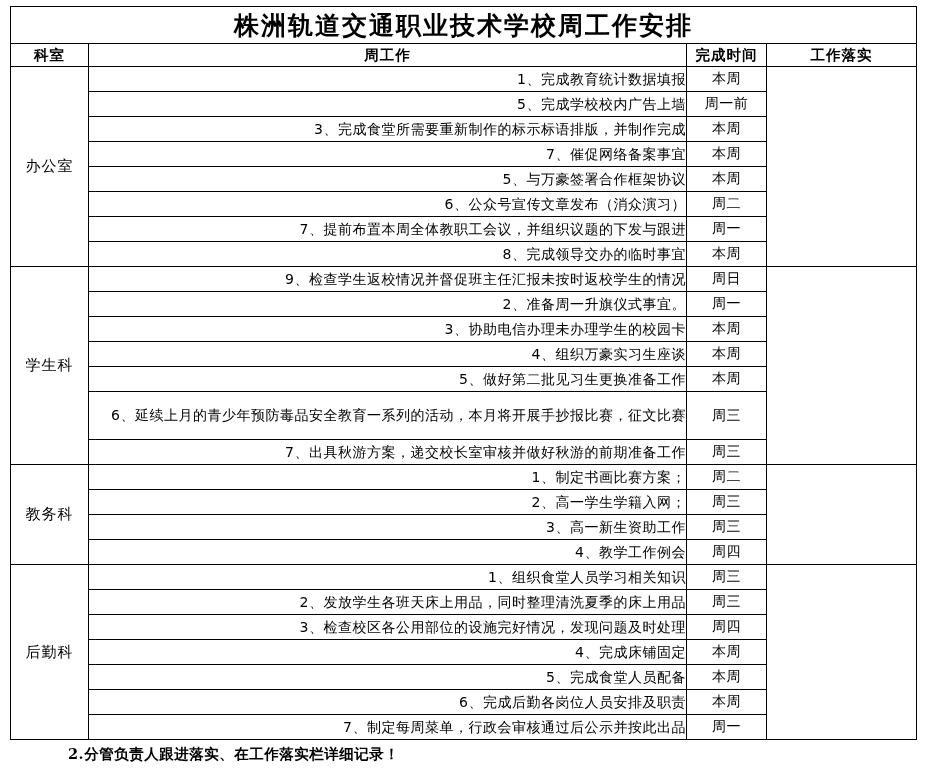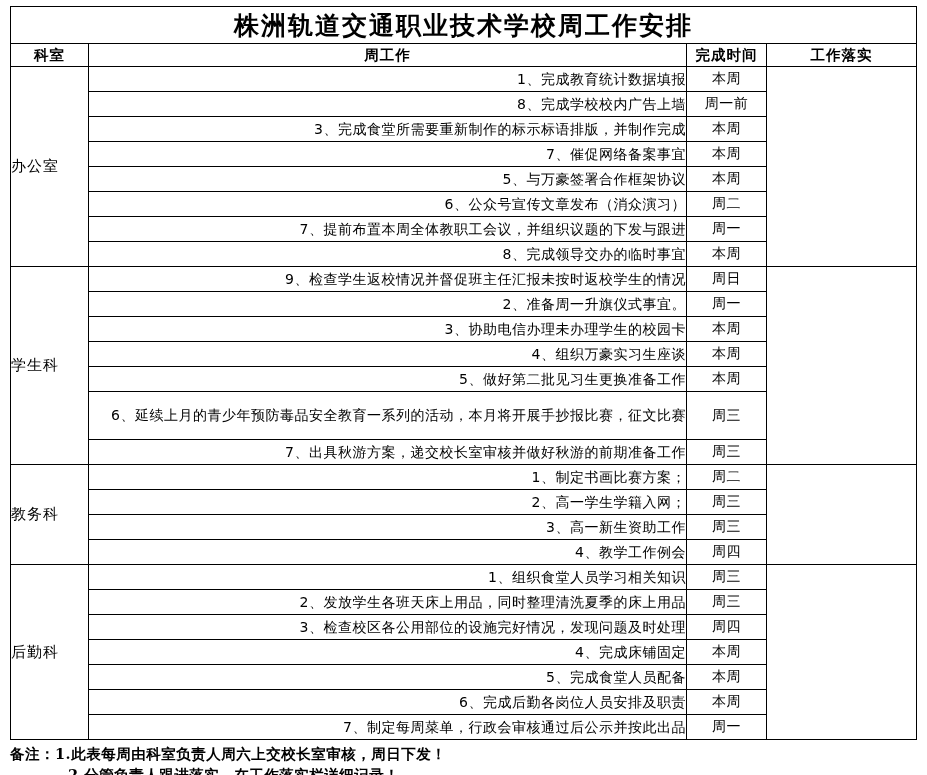--- a/index.html
+++ b/index.html
@@ -42,21 +42,21 @@
   }
   .hdr {
     text-align: center;
     font-size: 14.5px;
     font-weight: bold;
     height: 22px;
     letter-spacing: 1px;
     margin-left: 44px;
   }
   .dept {
-    text-align: left;
+    text-align: center;
     font-size: 15px;
     letter-spacing: 1px;
     width: 78px;
   }
   .task {
     text-align: right;
     font-size: 14px;
     padding: 3px 6px 3px 8px;
     line-height: 1.5;
     letter-spacing: 0.5px;
@@ -107,21 +107,21 @@
         <td class="hdr">工作落实</td>
       </tr>
 
     <tr class="row-h">
           <td class="dept" rowspan="8">办公室</td>
           <td class="task">1、完成教育统计数据填报</td>
           <td class="time">本周</td>
           <td class="impl" rowspan="8"></td>
         </tr>
         <tr class="row-h">
-          <td class="task">8、完成学校校内广告上墙</td>
+          <td class="task">5、完成学校校内广告上墙</td>
           <td class="time">周一前</td>
         </tr>
         <tr class="row-h">
           <td class="task">3、完成食堂所需要重新制作的标示标语排版，并制作完成</td>
           <td class="time">本周</td>
         </tr>
         <tr class="row-h">
           <td class="task">7、催促网络备案事宜</td>
           <td class="time">本周</td>
         </tr>
@@ -215,16 +215,15 @@
           <td class="task">6、完成后勤各岗位人员安排及职责</td>
           <td class="time">本周</td>
         </tr>
         <tr class="row-h">
           <td class="task">7、制定每周菜单，行政会审核通过后公示并按此出品</td>
           <td class="time">周一</td>
         </tr>
       </tbody>
   </table>
   <div class="footer">
-    <div>备注：1.此表每周由科室负责人周六上交校长室审核，周日下发！</div>
     <div class="line2">2.分管负责人跟进落实、在工作落实栏详细记录！</div>
   </div>
 </div>
 
 </body></html>

